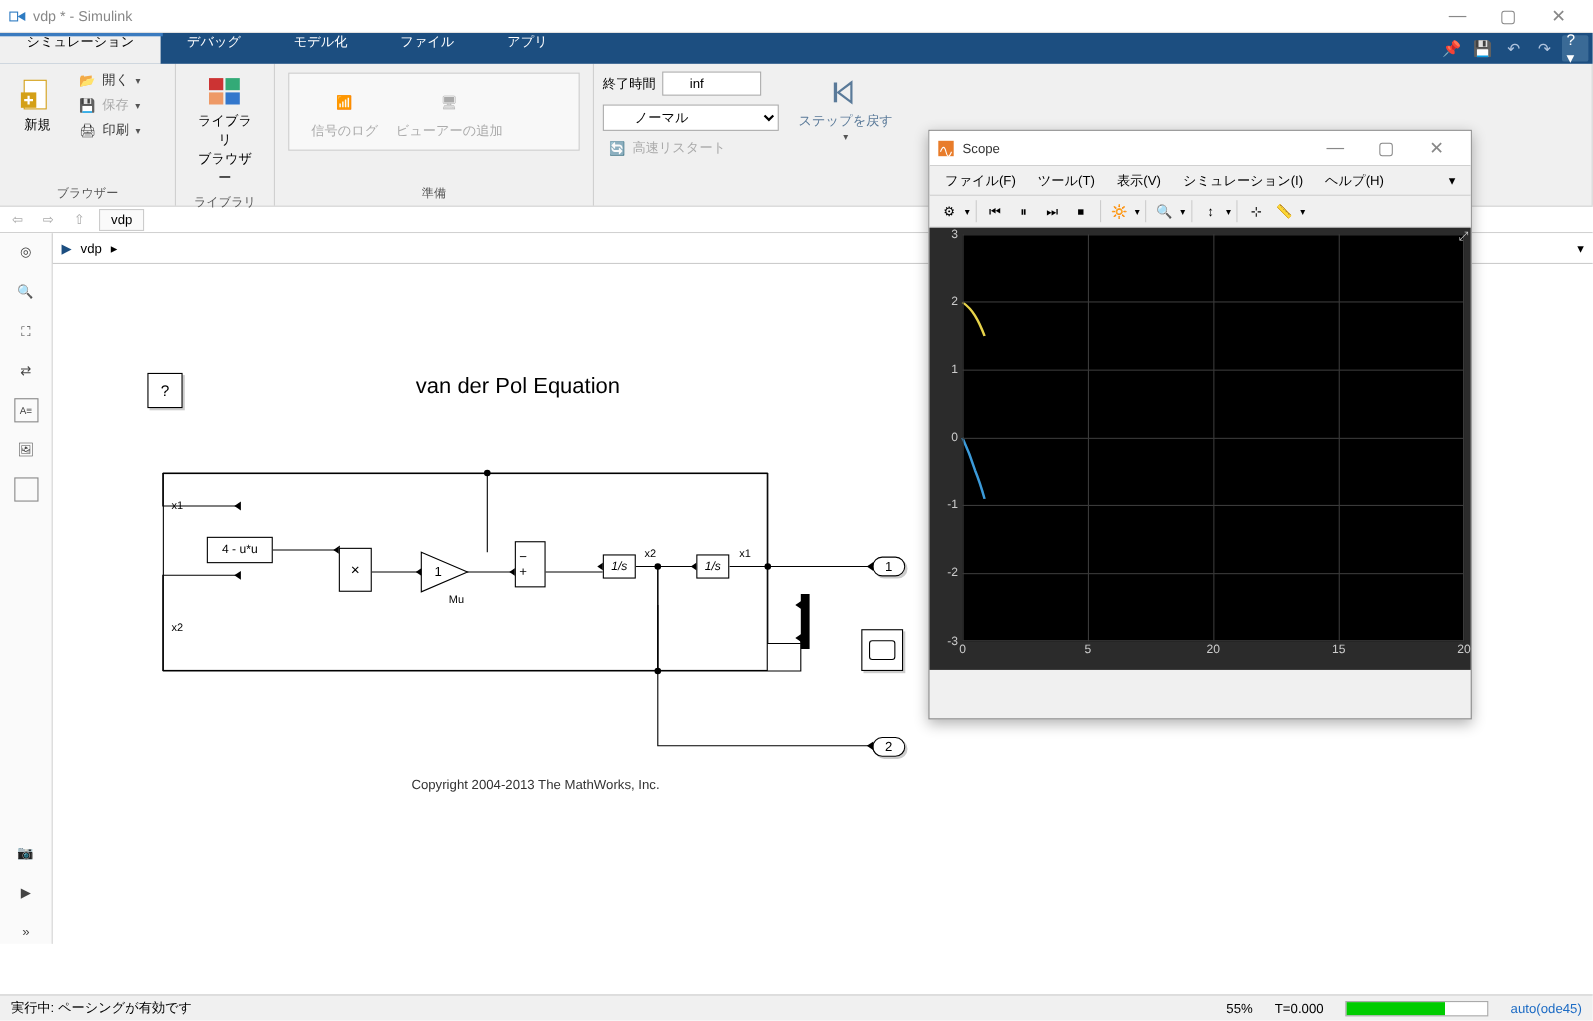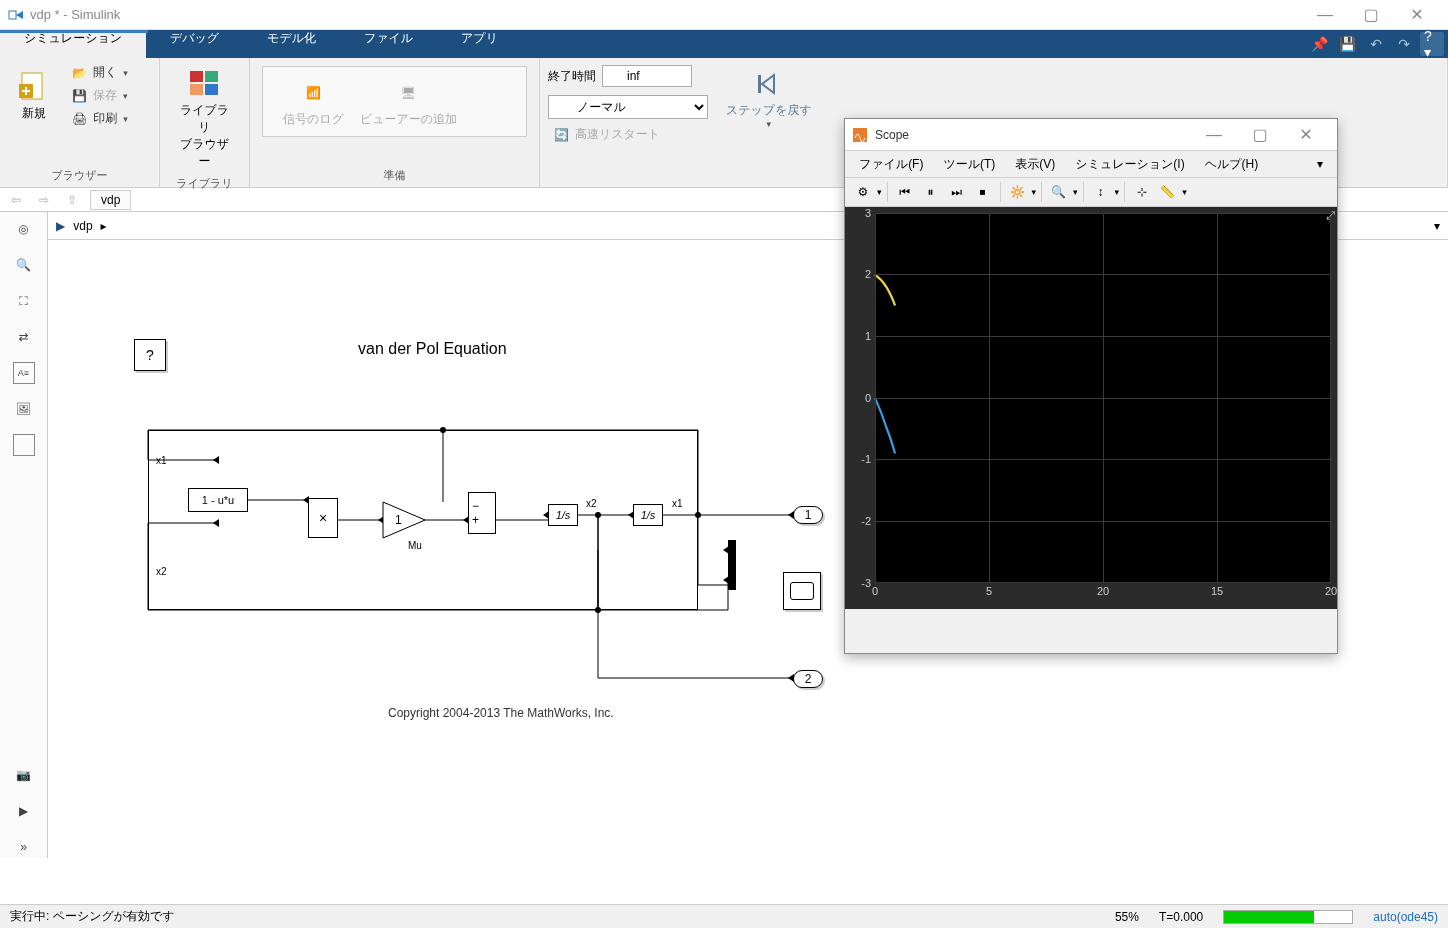--- a/index.html
+++ b/index.html
@@ -220,21 +220,21 @@
   <div class="canvas-wrap">
     <div class="breadcrumb">
       <span class="home-icon">▶</span>
       <span>vdp</span>
       <span>▸</span>
       <div style="flex:1"></div>
       <span>▾</span>
     </div>
     <div class="canvas">
       <div class="block" style="left:86px;top:99px;width:32px;height:32px;box-shadow:2px 2px 0 #ccc;font-size:14px">?</div>
-      <div style="position:absolute;left:310px;top:100px;font-size:16px">van der Pol Equation</div>
+      <div style="position:absolute;left:330px;top:100px;font-size:20px">van der Pol Equation</div>
 
       <svg style="position:absolute;left:0;top:0;width:100%;height:100%">
         <g stroke="#000" stroke-width="1" fill="none">
         <path d="M100 190 v30 h70"></path>
             <path d="M100 370 v-87 h70 M100 370 h450 v-60"></path>
         <path d="M100 190 h550"></path>
             <path d="M200 260 h60"></path>
             <path d="M290 280 h45"></path>
             <path d="M370 280 h50"></path>
         <path d="M445 280 h55"></path>
@@ -261,21 +261,21 @@
             <path d="M740 275 l6 -4 v8 z"></path>
             <path d="M740 438 l6 -4 v8 z"></path>
         <path d="M675 340 l6 -4 v8 z"></path>
             <path d="M675 310 l6 -4 v8 z"></path>
         </g>
       </svg>
 
       <div style="position:absolute;left:100px;top:190px;width:550px;height:180px;border:1px solid #000"></div>
       <div class="port-lbl" style="left:108px;top:215px">x1</div>
       <div class="port-lbl" style="left:108px;top:326px">x2</div>
-      <div class="block" style="left:140px;top:248px;width:60px;height:24px">1 - u*u</div>
+      <div class="block" style="left:140px;top:248px;width:60px;height:24px">4 - u*u</div>
       <div class="block" style="left:260px;top:258px;width:30px;height:40px;font-size:14px">×</div>
       <div style="position:absolute;left:335px;top:262px">
         <svg width="42" height="36">
             <path d="M0 0 L42 18 L0 36 Z" fill="#fff" stroke="#000"></path>
             <text x="12" y="22" font-size="11">1</text>
           </svg>
       </div>
       <div class="port-lbl" style="left:360px;top:300px">Mu</div>
       <div class="block" style="left:420px;top:252px;width:28px;height:42px;flex-direction:column;font-size:12px">
           <div style="text-align:left;width:100%;padding-left:3px">−</div>
@@ -288,21 +288,21 @@
 
       <div style="position:absolute;left:680px;top:300px;width:8px;height:50px;background:#000"></div>
 
       <div class="block" style="left:735px;top:332px;width:38px;height:38px;box-shadow:2px 2px 0 #ccc">
           <div style="width:24px;height:18px;border:1px solid #000;border-radius:3px"></div>
         </div>
 
       <div style="position:absolute;left:745px;top:266px;width:30px;height:18px;border:1px solid #000;border-radius:9px;display:flex;align-items:center;justify-content:center;box-shadow:2px 2px 0 #ccc">1</div>
       <div style="position:absolute;left:745px;top:430px;width:30px;height:18px;border:1px solid #000;border-radius:9px;display:flex;align-items:center;justify-content:center;box-shadow:2px 2px 0 #ccc">2</div>
 
-      <div style="position:absolute;left:340px;top:466px;font-size:12px;color:#333">Copyright 2004-2013 The MathWorks, Inc.</div>
+      <div style="position:absolute;left:326px;top:466px;font-size:12px;color:#333">Copyright 2004-2013 The MathWorks, Inc.</div>
     </div>
   </div>
 </div>
 
 <div class="status">
   <span>実行中: ペーシングが有効です</span>
   <span class="spacer"></span>
   <span>55%</span>
   <span>T=0.000</span>
   <div class="prog"></div>

